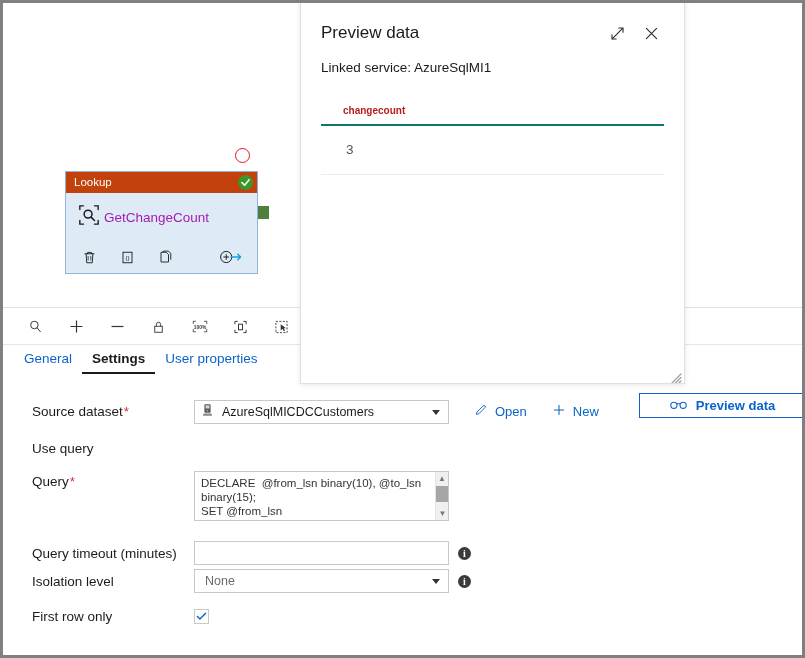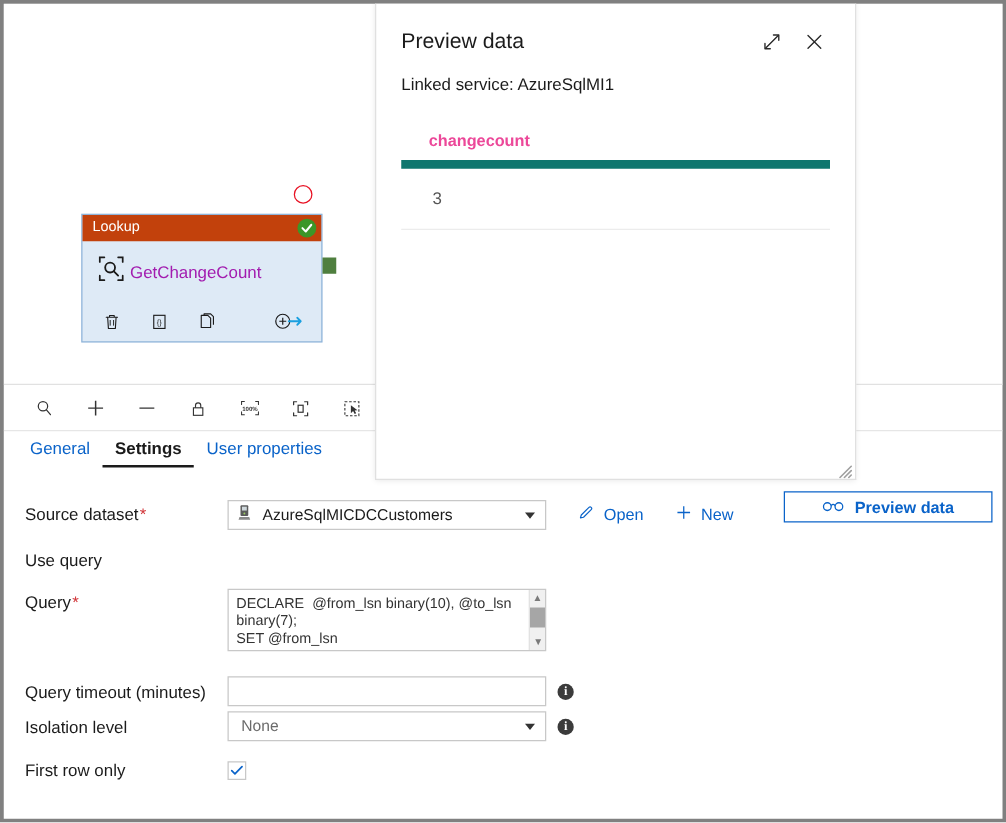--- a/index.html
+++ b/index.html
@@ -149,21 +149,21 @@
   }
   .tab.active {
     color: #1b1b1b;
     font-weight: bold;
     border-bottom: 2px solid #1b1b1b;
   }
 
   
   .form {
     position: absolute;
-    left: 4px;
+    left: 16px;
     top: 390px;
     width: 656px;
   }
   .row {
     display: flex;
     align-items: flex-start;
     margin-bottom: 0;
     position: relative;
   }
   .lbl {
@@ -357,25 +357,25 @@
   }
   .panel-sub {
     font-size: 13.5px;
     color: #1b1b1b;
     padding: 14px 20px 0 20px;
   }
   .ptable {
     margin: 30px 20px 0 20px;
   }
   .pth {
-    font-size: 13px;
+    font-size: 10px;
     font-weight: bold;
-    color: #ec4899;
+    color: #b91c1c;
     padding: 0 0 8px 22px;
-    border-bottom: 7px solid #0f766e;
+    border-bottom: 2px solid #0f766e;
   }
   .ptd {
     font-size: 13.5px;
     color: #555;
     padding: 16px 0 17px 25px;
     border-bottom: 1px solid #ececec;
   }
   .resize-grip {
     position: absolute;
     right: 2px;
@@ -560,21 +560,21 @@
     <div class="row" style="height:36px;align-items:center">
       <div class="lbl">Use query</div>
     </div>
 
     <div class="row" style="margin-top:5px">
       <div class="lbl" style="padding-top:3px">
         <span>Query</span><span class="req">*</span>
       </div>
       <div class="qbox">
         <div class="qtext">DECLARE  @from_lsn binary(10), @to_lsn
-binary(7);
+binary(15);
 SET @from_lsn</div>
         <div class="qscroll">
           <div class="arw">▲</div>
           <div class="thumb"></div>
           <div class="arw dn">▼</div>
         </div>
       </div>
     </div>
 
     <div class="row" style="margin-top:20px;align-items:center">

